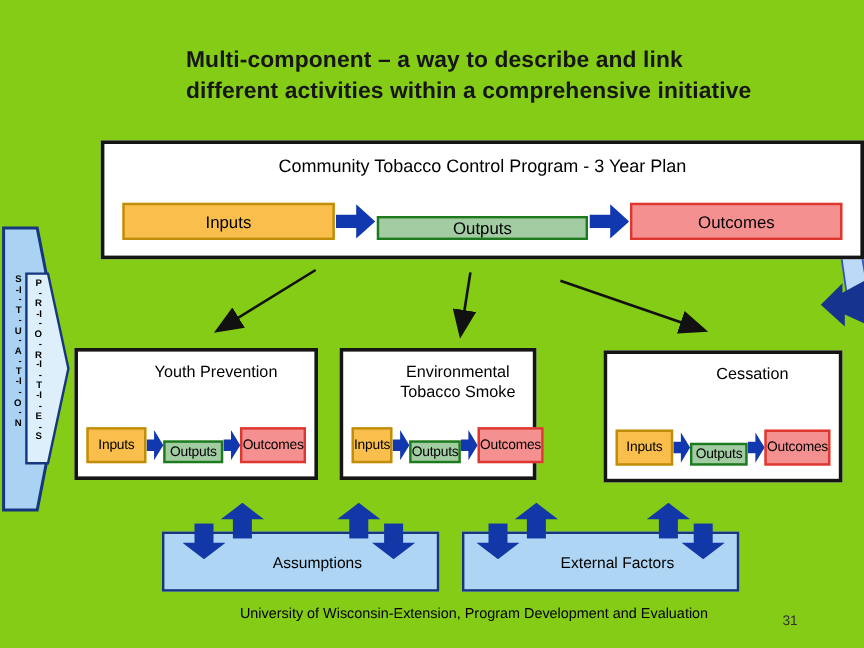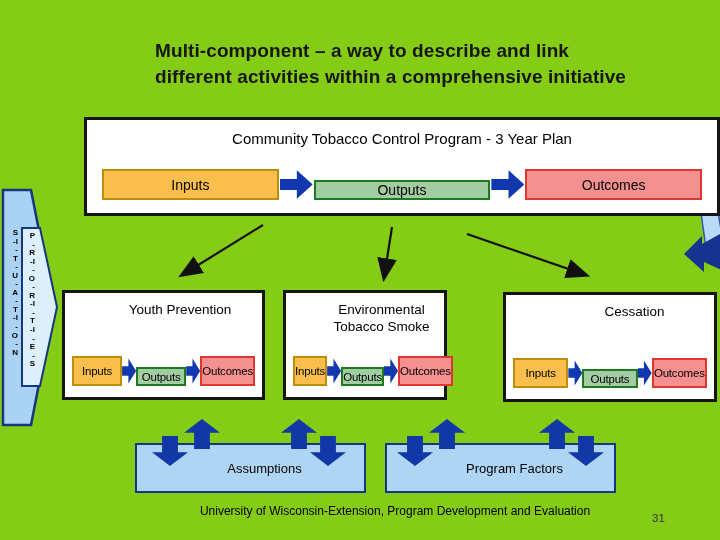--- a/index.html
+++ b/index.html
@@ -34,21 +34,21 @@
     width:33px; flex:0 0 33px; margin:0 1px; background:#1238B0;
     clip-path:polygon(0 32%, 52% 32%, 52% 4%, 100% 50%, 52% 96%, 52% 68%, 0 68%);
   }
   
   .comp {
     position:absolute; top:290px; height:110px; background:#fff;
     border:3px solid #151515; box-sizing:border-box;
   }
   #comp1 { left:62px;  width:203px; }
   #comp2 { left:283px; width:164px; }
-  #comp3 { left:503px; width:214px; top:292px;padding-left:16px; }
+  #comp3 { left:503px; width:199px; top:292px;padding-left:16px; }
   .comp-title {
     text-align:center; margin-top:9px; padding:0 12px;
     font-size:13.5px; line-height:1.25;margin-left:33px;
   }
   .comp-row {
     position:absolute; left:7px; right:7px; bottom:11px; height:30px;
     display:flex; align-items:stretch;
   }
   .comp .fbox { border-width:2px; font-size:11.5px; letter-spacing:-0.2px; }
   .comp .barrow {
@@ -152,21 +152,21 @@
       <div class="fbox green">Outputs</div>
       <div class="barrow"></div>
       <div class="fbox pink">Outcomes</div>
     </div>
   </div>
 
   <div class="panel" id="panel1">
     <span>Assumptions</span>
   </div>
   <div class="panel" id="panel2">
-    <span>Program Factors</span>
+    <span>External Factors</span>
   </div>
 
   <div class="vdn" style="left:152px; top:436px;"></div>
   <div class="vup" style="left:184px; top:419px;"></div>
   <div class="vup" style="left:281px; top:419px;"></div>
   <div class="vdn" style="left:310px; top:436px;"></div>
 
   <div class="vdn" style="left:397px; top:436px;"></div>
   <div class="vup" style="left:429px; top:419px;"></div>
   <div class="vup" style="left:539px; top:419px;"></div>

